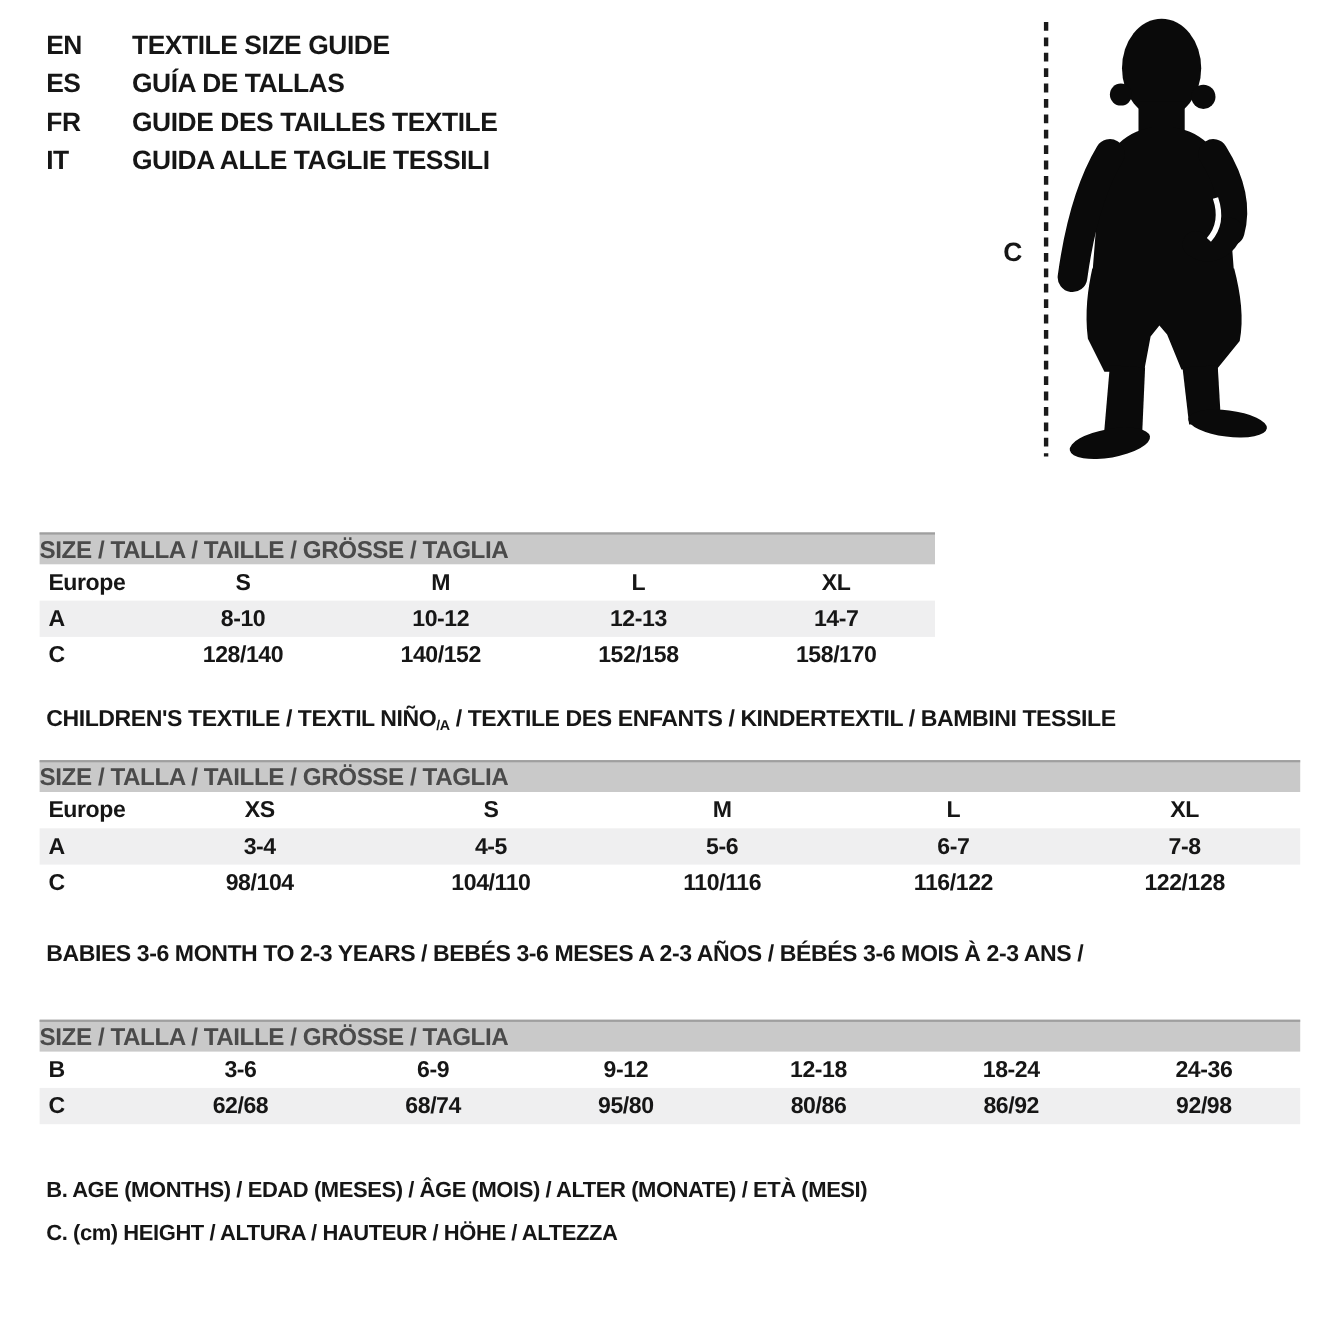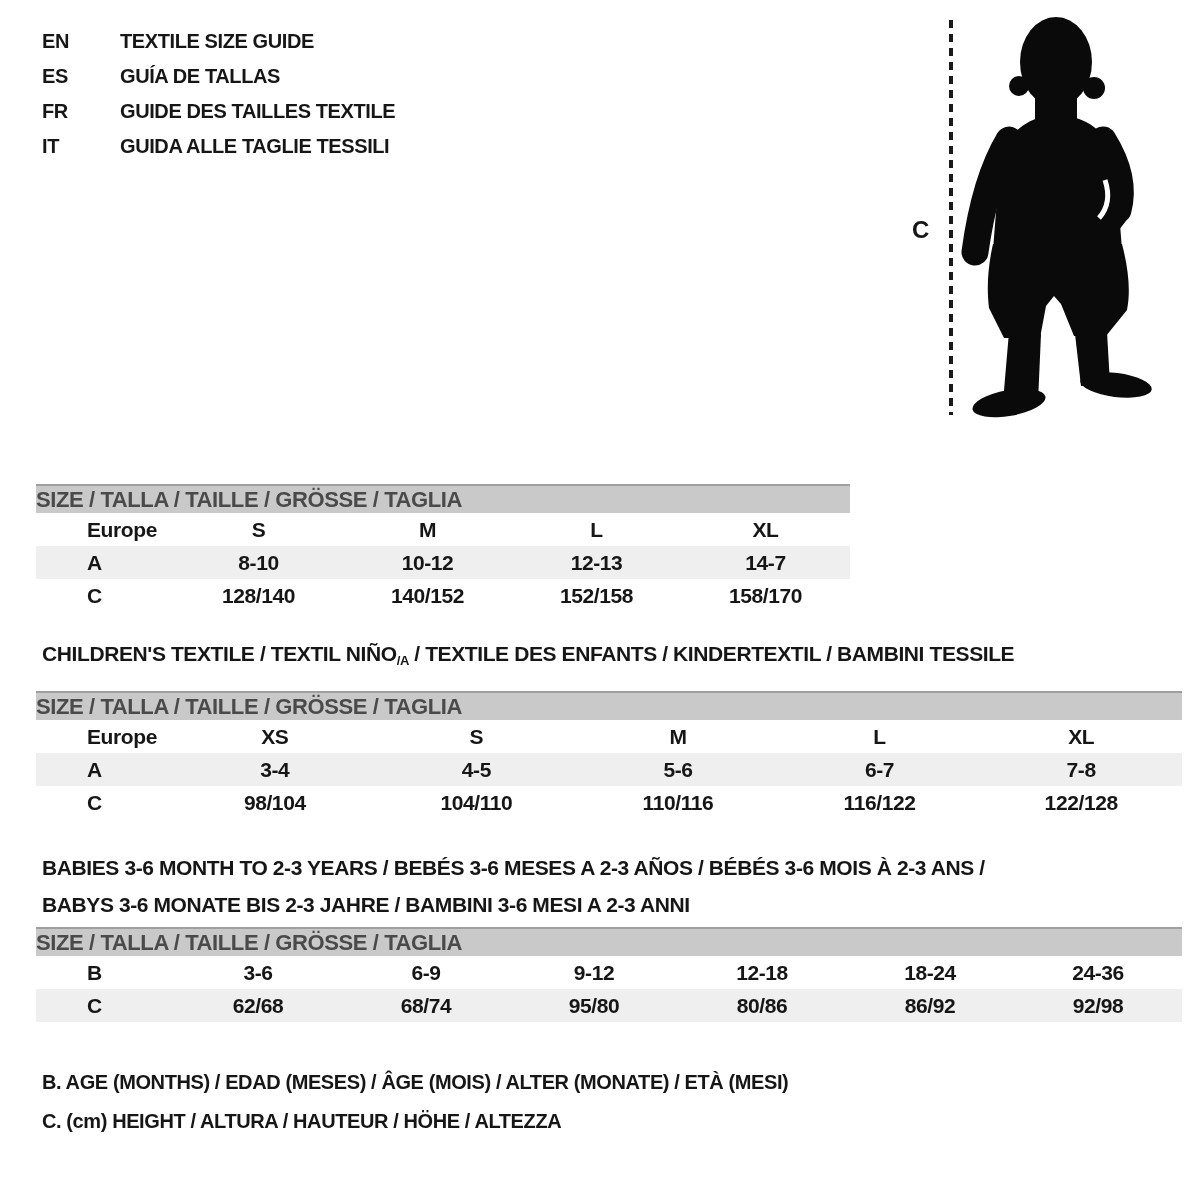--- a/index.html
+++ b/index.html
@@ -9,42 +9,42 @@
     background:#ffffff;
     font-family:"Liberation Sans","DejaVu Sans",sans-serif;
     font-weight:bold;
     color:#161616;
     letter-spacing:-0.4px;
     overflow:hidden;
   }
 
   
   .lang-list { position:absolute; left:42px; top:24px; }
-  .lang-row { display:flex; height:35px; align-items:center; font-size:20px; }
+  .lang-row { display:flex; height:35px; align-items:center; font-size:24px; }
   .lang-code { width:78px; }
   .lang-title { white-space:nowrap; }
 
   
   .figure-svg { position:absolute; left:935px; top:12px; }
   .c-label { position:absolute; left:912px; top:216px; font-size:24px; }
 
   
   .sec-title { position:absolute; font-size:21px; white-space:nowrap; }
   .subscript { font-size:13px; position:relative; top:4px; letter-spacing:-0.4px; }
 
   
   .size-table { position:absolute; }
   .tbar {
     height:29px; background:#c9c9c9; border-top:2px solid #9f9f9f;
     box-sizing:border-box; display:flex; align-items:center;
     padding-left:0; font-size:22px; color:#4a4a4a; white-space:nowrap;
   }
   .trow { display:flex; height:33px; align-items:center; font-size:21px; }
   .trow.shaded { background:#efeff0; }
-  .trow .lbl { width:95px; padding-left:8px; box-sizing:border-box;margin-left:43px; }
+  .trow .lbl { width:95px; padding-left:8px; box-sizing:border-box; }
   .trow .cell { flex:1; text-align:center; }
 
   
   .legend { position:absolute; left:42px; top:1063px; font-size:20px; }
   .legend-line { height:39px; display:flex; align-items:center; white-space:nowrap; }
 </style>
 </head>
 <body>
 
 <div class="page">
@@ -142,21 +142,20 @@
       <span class="cell">98/104</span>
       <span class="cell">104/110</span>
       <span class="cell">110/116</span>
       <span class="cell">116/122</span>
       <span class="cell">122/128</span>
     </div>
   </div>
 
   <div class="sec-title" style="left:42px; top:849px; line-height:37px;">
     <div>BABIES 3-6 MONTH TO 2-3 YEARS / BEBÉS 3-6 MESES A 2-3 AÑOS / BÉBÉS 3-6 MOIS À 2-3 ANS /</div>
-    <div>BABYS 3-6 MONATE BIS 2-3 JAHRE / BAMBINI 3-6 MESI A 2-3 ANNI</div>
   </div>
 
   <div class="size-table" style="left:36px; top:927px; width:1146px;">
     <div class="tbar">SIZE / TALLA / TAILLE / GRÖSSE / TAGLIA</div>
     <div class="trow">
       <span class="lbl">B</span>
       <span class="cell">3-6</span>
       <span class="cell">6-9</span>
       <span class="cell">9-12</span>
       <span class="cell">12-18</span>

